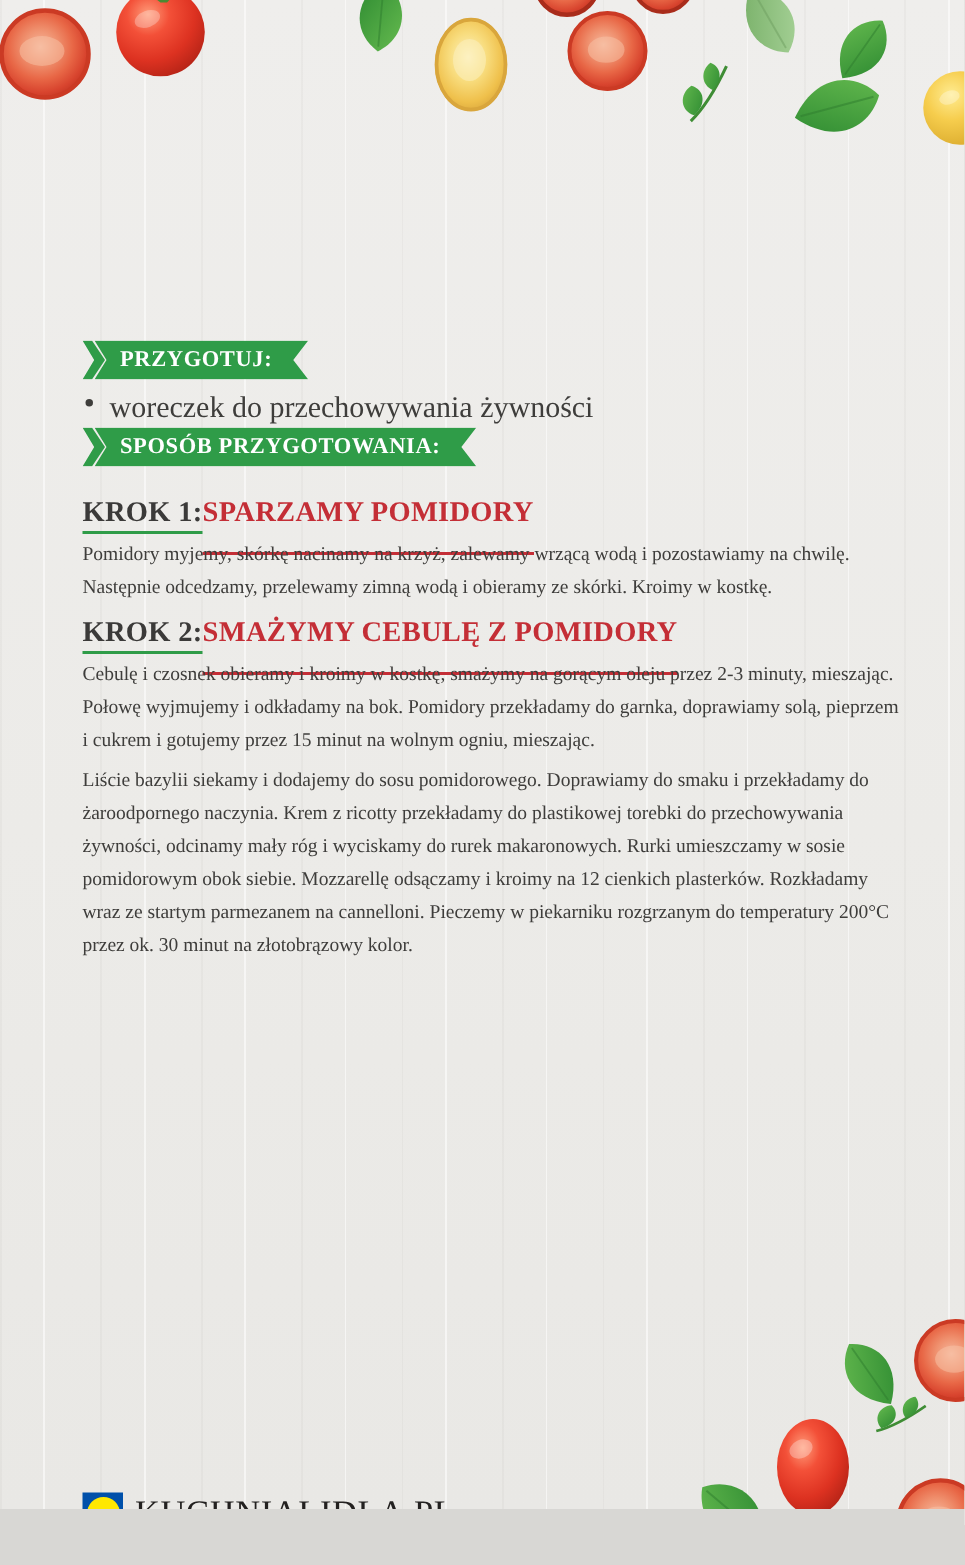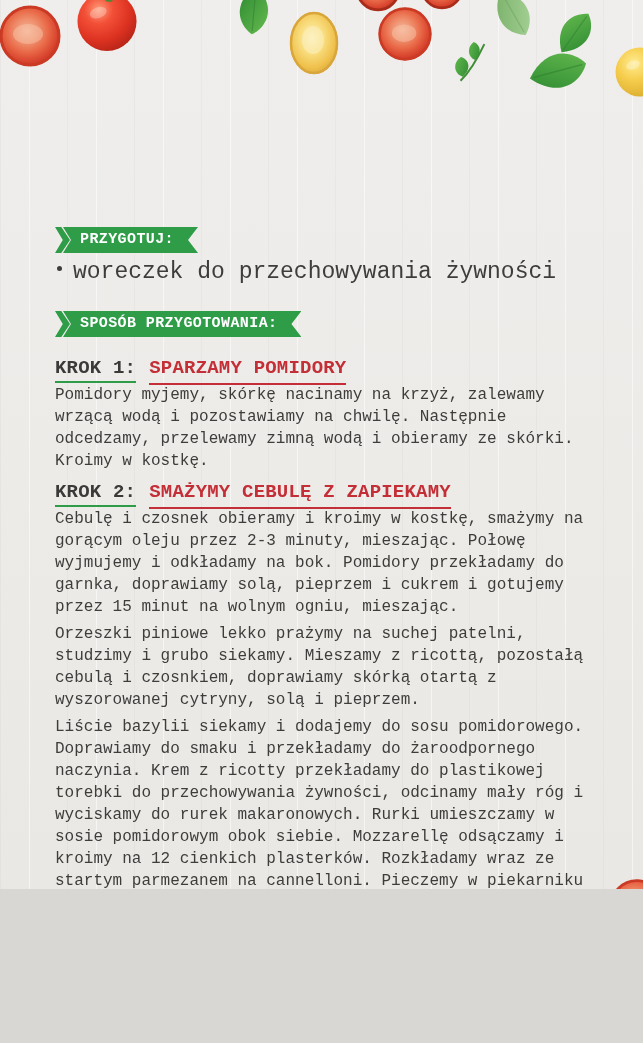--- a/index.html
+++ b/index.html
@@ -1,18 +1,18 @@
 <!DOCTYPE html>
 <html lang="pl"><head>
 <meta charset="utf-8">
 <style>
   html,body{margin:0;padding:0;background:#d8d7d4;}
   .page{
-    position:relative;width:643px;height:889px;margin:0 auto;overflow:hidden;
-    font-family:Liberation Mono, monospace;
+    position:relative;width:643px;height:1006px;margin:0 auto;overflow:hidden;
+    font-family:Liberation Serif, serif;
     background-color:#edecea;
     background-image:
       repeating-linear-gradient(90deg, rgba(120,115,108,0.05) 0 1px, rgba(0,0,0,0) 1px 29px, rgba(255,255,255,0.55) 29px 30px, rgba(0,0,0,0) 30px 67px),
       linear-gradient(180deg,#efeeec 0%,#ecebe8 55%,#e9e8e5 100%);
   }
   .content{position:absolute;inset:0;z-index:2;}
 
   
   .ribbon-row{margin-left:55px;height:26px;}
   .ribbon{position:relative;display:inline-block;height:26px;}
@@ -20,40 +20,40 @@
     position:absolute;left:0;top:0;width:15px;height:26px;background:var(--green);
     clip-path:polygon(0 0,42% 0,100% 50%,42% 100%,0 100%,52% 50%);
   }
   .ribbon .body{
     display:inline-block;margin-left:8px;height:26px;line-height:26px;
     padding:0 24px 0 17px;background:var(--green);color:#fff;
     font-size:15px;font-weight:700;letter-spacing:.4px;
     clip-path:polygon(0 0,100% 0,calc(100% - 10px) 50%,100% 100%,0 100%,8px 50%);
   }
   .rib1{margin-top:227px;}
-  .rib2{margin-top:28px;}
+  .rib2{margin-top:2px;}
 
   
   .prep-list{margin:8px 45px 0 57px;padding:0;list-style:none;}
   .prep-list li{
-    display:flex;align-items:center;font-size:23px;line-height:22px;color:#3e3d3b;
+    display:flex;align-items:center;font-size:20px;line-height:22px;color:#3e3d3b;
   }
   .prep-list .dot{
     width:5px;height:5px;border-radius:50%;background:#3e3d3b;flex:0 0 auto;
     margin-right:11px;position:relative;top:-4px;
   }
 
   
   .step-heading{margin:9px 45px 0 55px;font-size:19px;font-weight:700;letter-spacing:.2px;}
   .step-heading.first{margin-top:20px;}
   .step-heading .krok{color:#3b3a39;border-bottom:2px solid var(--green);padding-bottom:2px;}
-  .step-heading .title{color:var(--red);border-bottom:2px solid var(--red);padding-bottom:4px;margin-left:13px;}
+  .step-heading .title{color:var(--red);border-bottom:2px solid var(--red);padding-bottom:16px;margin-left:0;}
   .step-body{
     margin:5px 42px 0 55px;max-width:551px;
-    font-size:16px;line-height:22px;color:#3e3d3b;
+    font-size:13px;line-height:22px;color:#3e3d3b;
   }
 
   
   .footer-logo{position:absolute;left:55px;top:995px;display:flex;align-items:center;z-index:3;cursor:pointer;}
   .lidl-badge{
     width:27px;height:27px;background:var(--lidl-blue);
     display:flex;align-items:center;justify-content:center;flex:0 0 auto;
   }
   .lidl-circle{
     width:22px;height:22px;border-radius:50%;background:var(--lidl-yellow);
@@ -220,25 +220,24 @@
         <span class="body">SPOSÓB PRZYGOTOWANIA:</span>
       </div>
     </div>
 
     <div class="step-heading first">
       <span class="krok">KROK 1:</span><span class="title">SPARZAMY POMIDORY</span>
     </div>
     <p class="step-body">Pomidory myjemy, skórkę nacinamy na krzyż, zalewamy wrzącą wodą i pozostawiamy na chwilę. Następnie odcedzamy, przelewamy zimną wodą i obieramy ze skórki. Kroimy w kostkę.</p>
 
     <div class="step-heading">
-      <span class="krok">KROK 2:</span><span class="title">SMAŻYMY CEBULĘ Z ZAPIEKAMY</span>
+      <span class="krok">KROK 2:</span><span class="title">SMAŻYMY CEBULĘ Z POMIDORY</span>
     </div>
     <p class="step-body">Cebulę i czosnek obieramy i kroimy w kostkę, smażymy na gorącym oleju przez 2-3 minuty, mieszając. Połowę wyjmujemy i odkładamy na bok. Pomidory przekładamy do garnka, doprawiamy solą, pieprzem i cukrem i gotujemy przez 15 minut na wolnym ogniu, mieszając.</p>
 
-    <p class="step-body">Orzeszki piniowe lekko prażymy na suchej patelni, studzimy i grubo siekamy. Mieszamy z ricottą, pozostałą cebulą i czosnkiem, doprawiamy skórką otartą z wyszorowanej cytryny, solą i pieprzem.</p>
 
     <p class="step-body">Liście bazylii siekamy i dodajemy do sosu pomidorowego. Doprawiamy do smaku i przekładamy do żaroodpornego naczynia. Krem z ricotty przekładamy do plastikowej torebki do przechowywania żywności, odcinamy mały róg i wyciskamy do rurek makaronowych. Rurki umieszczamy w sosie pomidorowym obok siebie. Mozzarellę odsączamy i kroimy na 12 cienkich plasterków. Rozkładamy wraz ze startym parmezanem na cannelloni. Pieczemy w piekarniku rozgrzanym do temperatury 200°C przez ok. 30 minut na złotobrązowy kolor.</p>
 
   </div>
 
   <div class="footer-logo">
     <span class="lidl-badge">
       <span class="lidl-circle">
         <span class="lidl-word">LiDL</span>
       </span>

